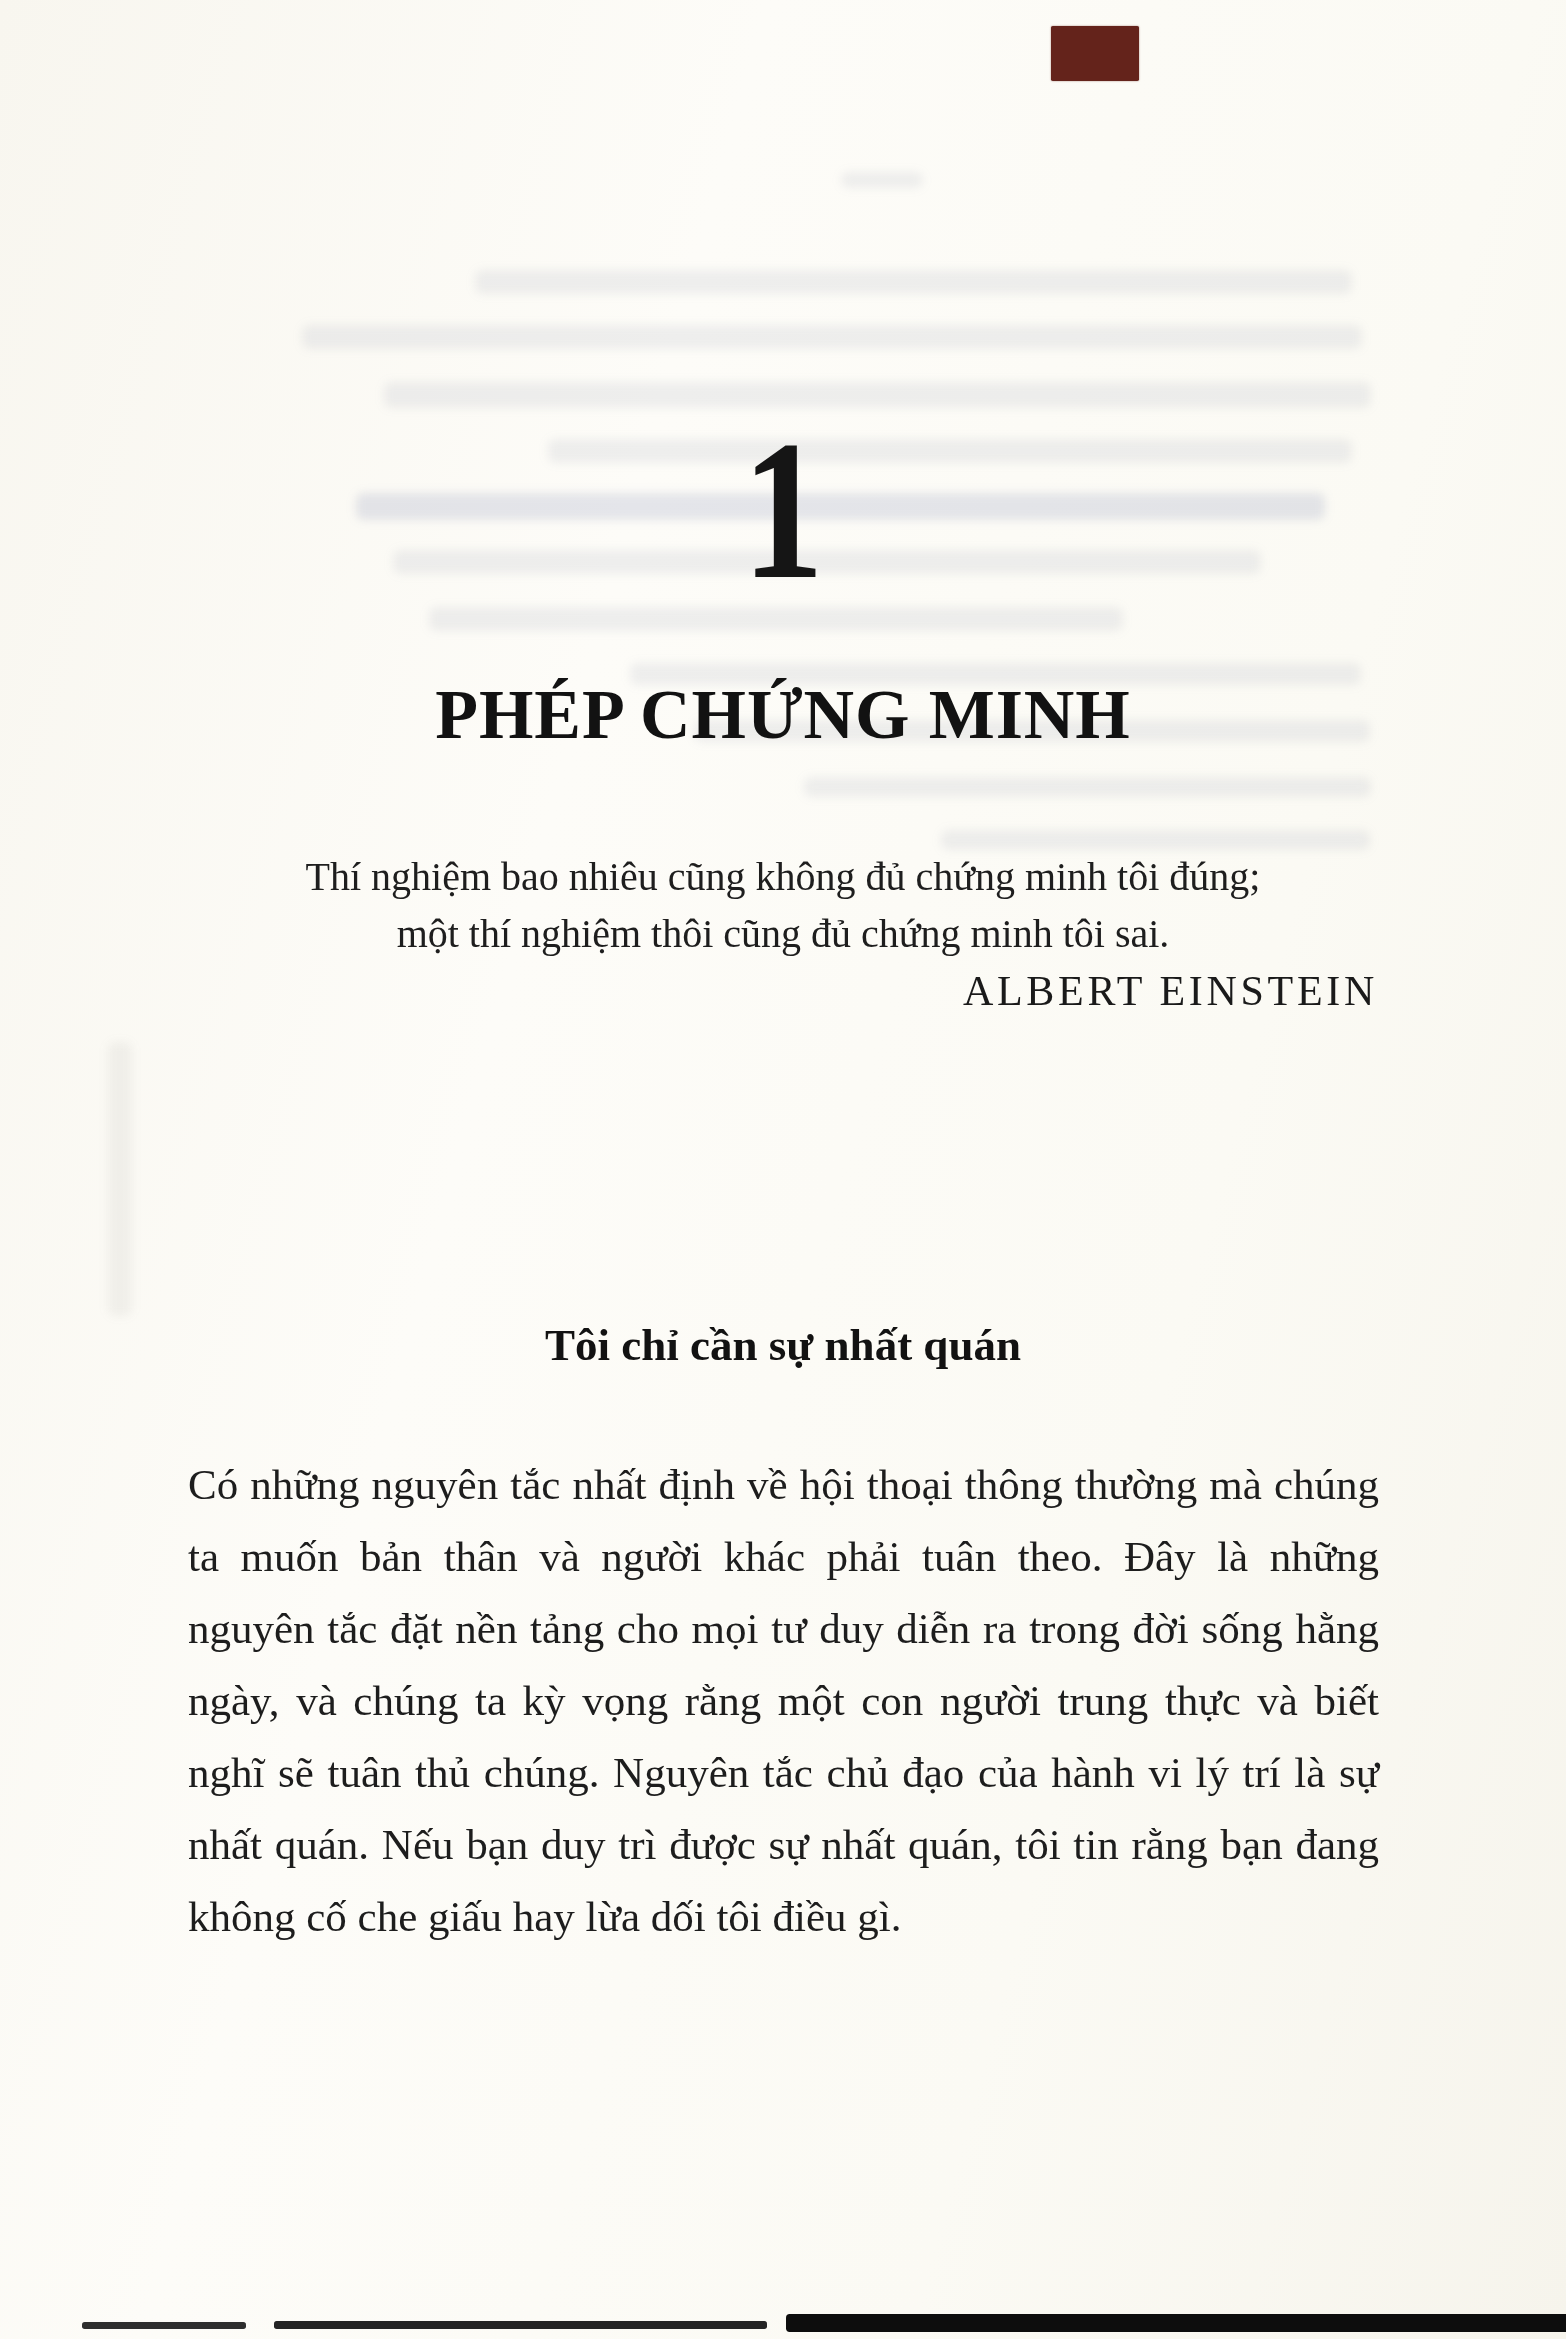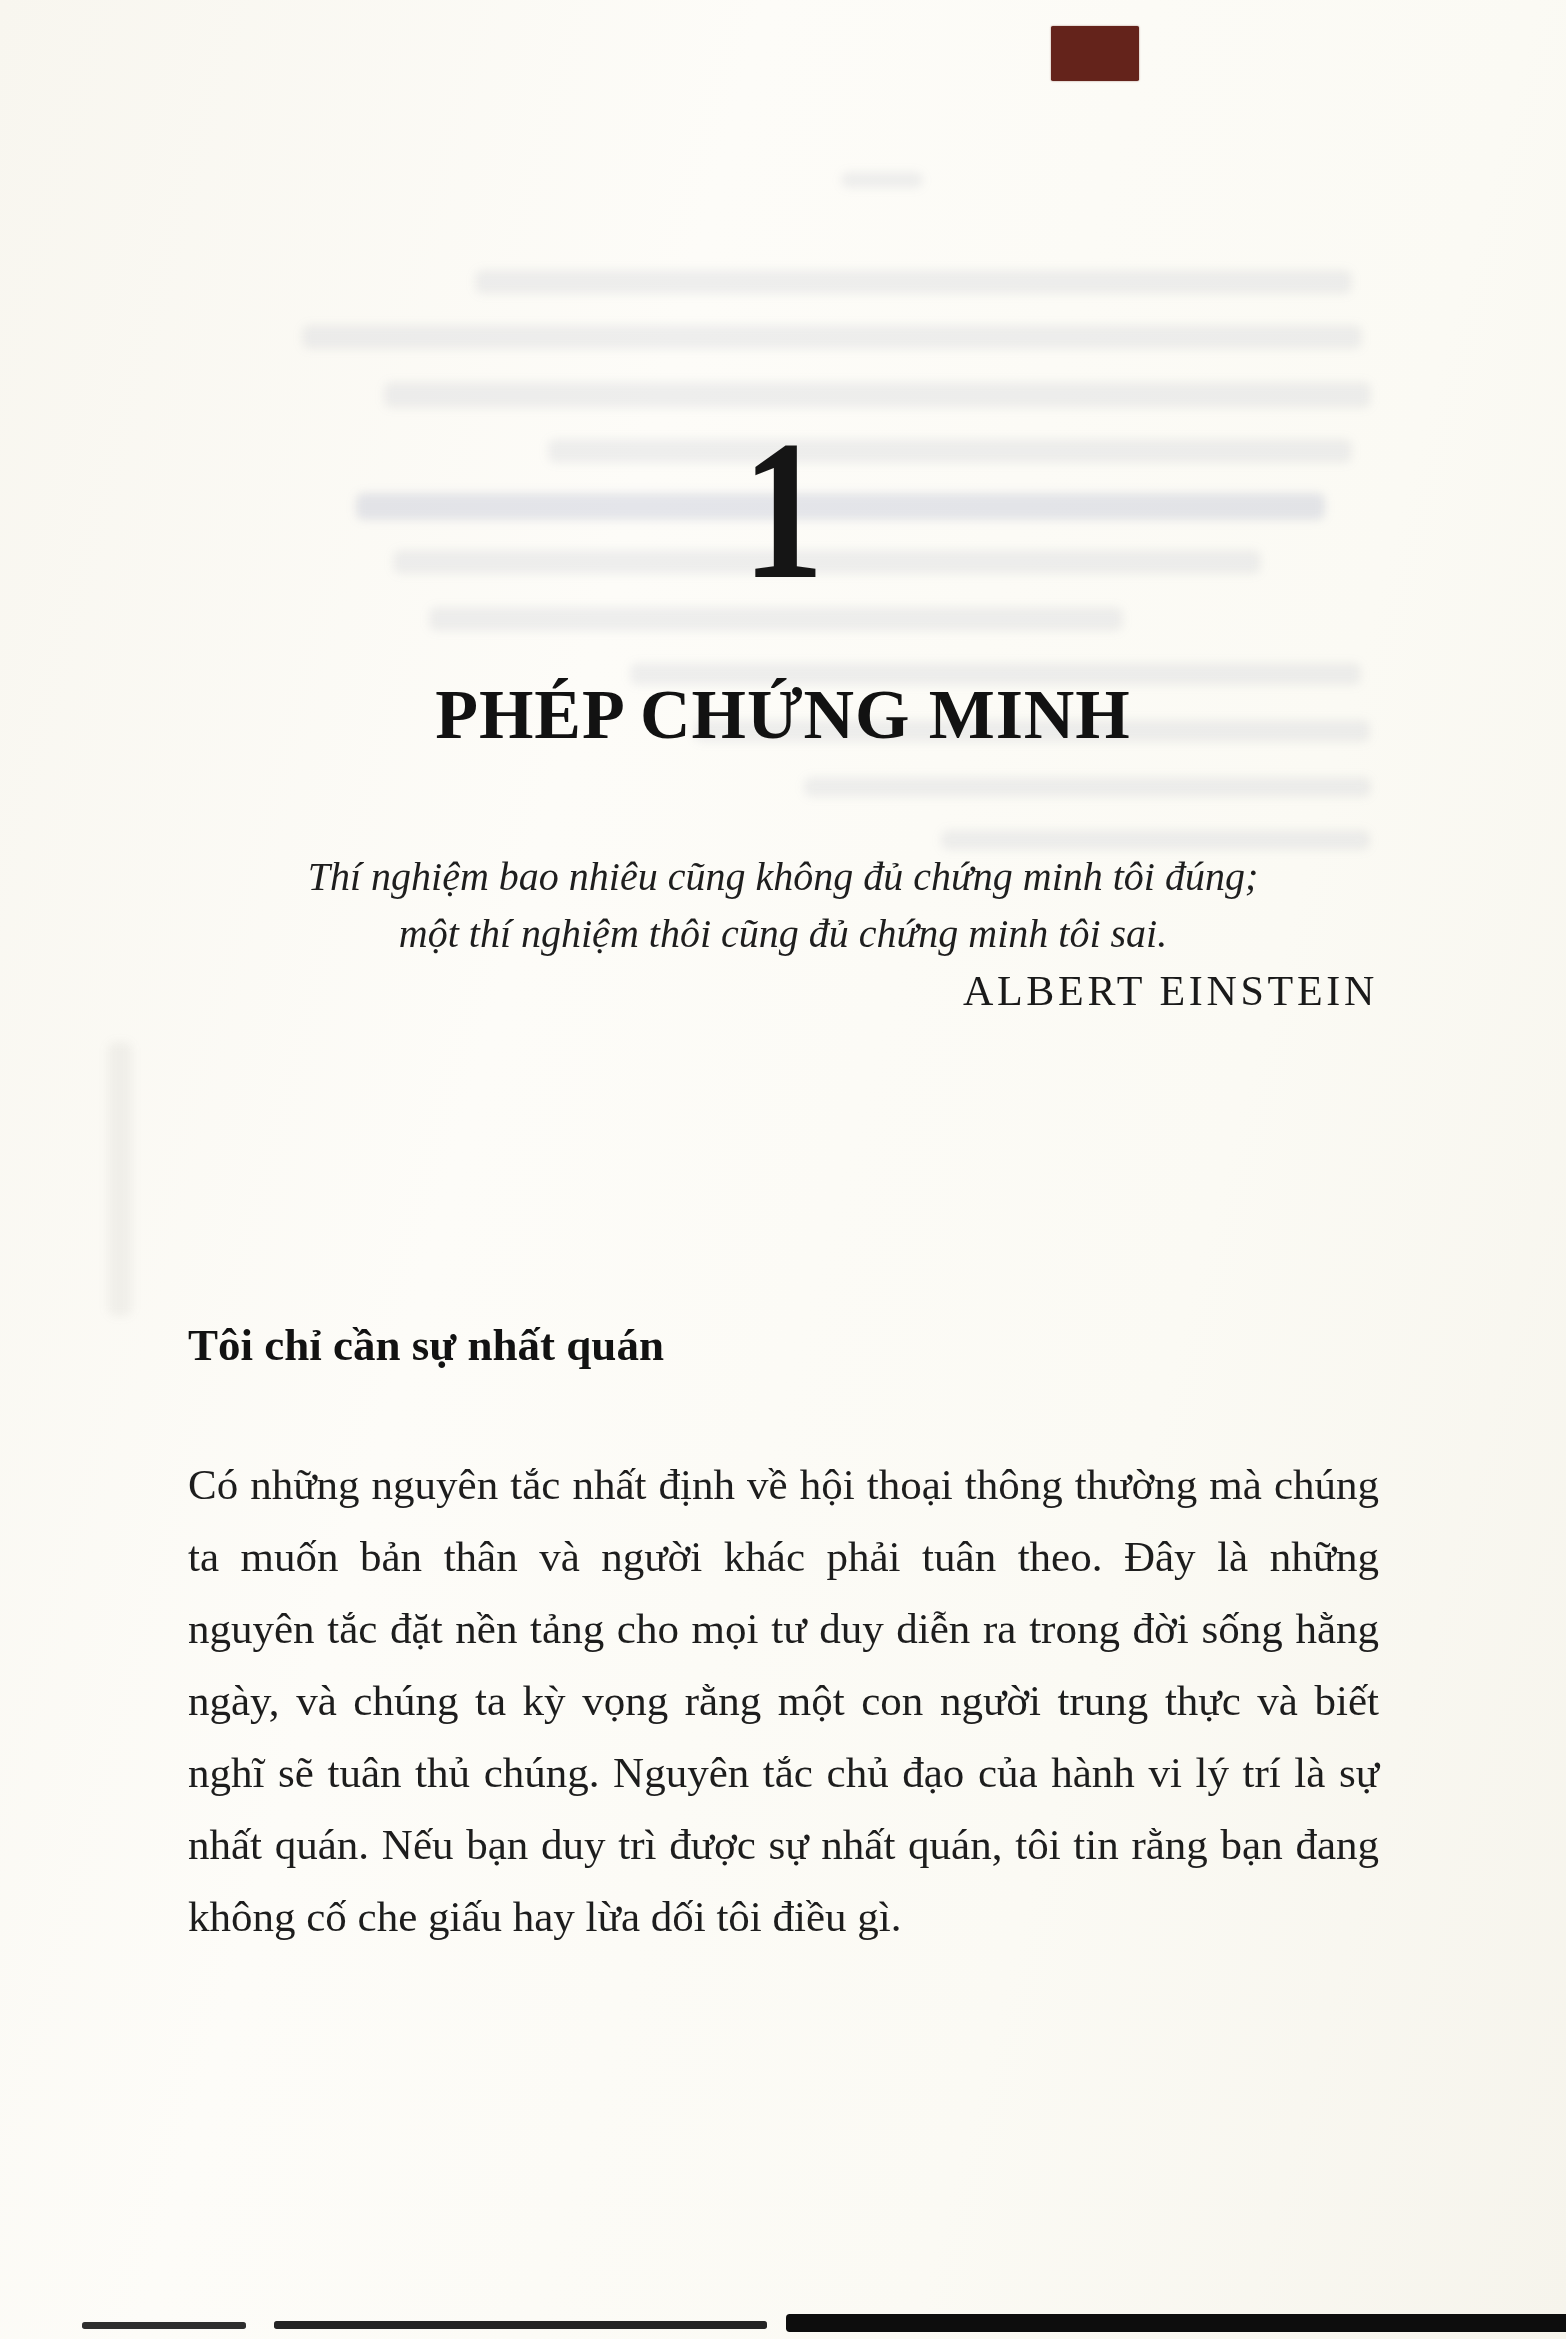--- a/index.html
+++ b/index.html
@@ -42,32 +42,33 @@
 
   .chapter-title{
     position:absolute;top:676px;left:0;width:100%;
     text-align:center;
     font-size:70px;line-height:77px;
     font-weight:bold;letter-spacing:0.9px;color:#121212;
   }
 
   .epigraph{
     position:absolute;top:848px;left:188px;width:1190px;
-    text-align:center;font-style:italic;
+    text-align:center;
     font-size:40px;line-height:57px;color:#1e1e1e;
   }
 
   .attribution{
     position:absolute;top:967px;left:188px;width:1190px;
     text-align:right;
     font-size:42px;letter-spacing:3.7px;color:#1a1a1a;
   }
 
   .section-heading{
     position:absolute;top:1319px;left:188px;width:1190px;
+    text-align:center;
     font-size:45px;font-weight:bold;color:#121212;
   }
 
   .body-text{
     position:absolute;top:1449px;left:188px;width:1191px;
     font-size:43px;line-height:72px;
     color:#1d1d1d;text-align:justify;
   }
   .body-text p{margin:0;}
   .body-text p + p{text-indent:95px;}

